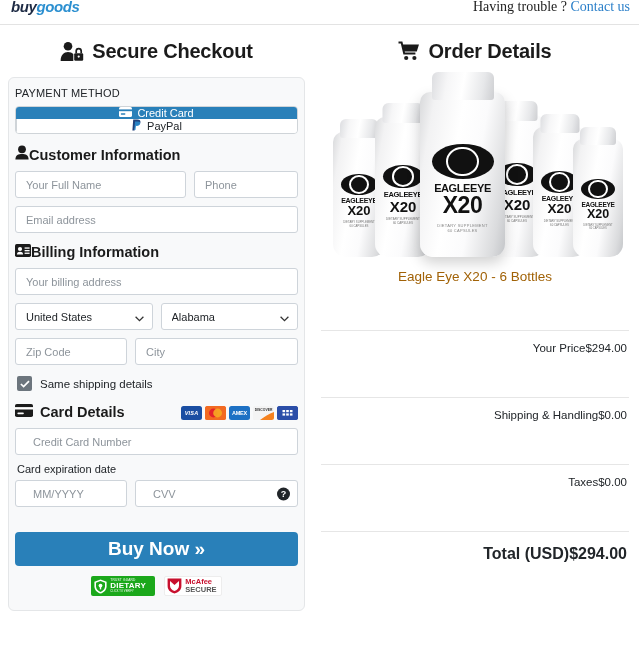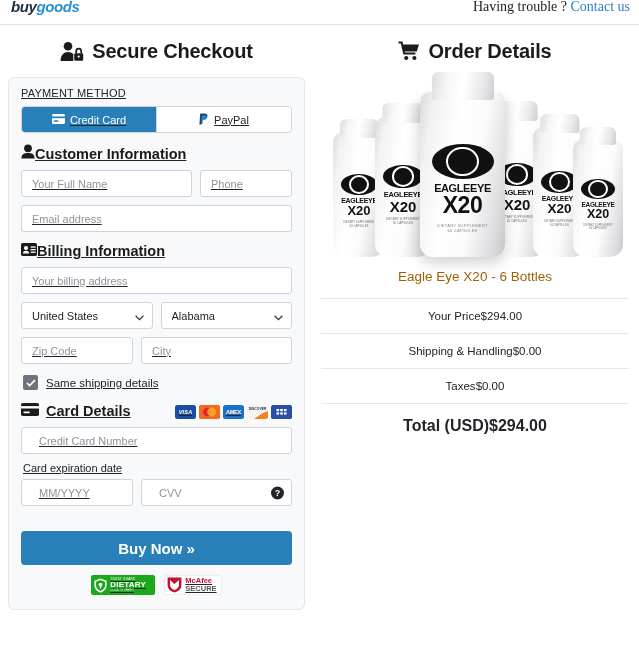--- a/index.html
+++ b/index.html
@@ -39,28 +39,27 @@
     height: 52px;
     letter-spacing: -0.2px;
   }
   .section-title svg { display: block; }
 
   
   .checkout-card {
     background: #f8f9fa;
     border: 1px solid #e4e6e8;
     border-radius: 6px;
-    padding: 9px 12px 14px;
-    text-decoration: underline;
+    padding: 9px 6px 14px;
   }
   .pm-label {
     font-size: 11px; color: #212529; letter-spacing: .2px;
     margin-bottom: 7px;
   }
-  .tabs { display: flex; border-radius: 4px; overflow: hidden; border: 1px solid #cfd4d8; }
+  .tabs { display: flex; border-radius: 4px; overflow: hidden; border: 1px solid #cfd4d8; flex-direction: column; }
   .tab {
     flex: 1; height: 25px;
     display: flex; align-items: center; justify-content: center; gap: 5px;
     font-size: 11px; cursor: pointer;
     background: #fff; color: #212529;
   }
   .tab.active { background: #2980b9; color: #fff; }
   .tab + .tab { border-left: 1px solid #cfd4d8; }
 
   .group-head {
@@ -110,21 +109,21 @@
   .ci-mc   { background: #f26a22; }
   .ci-amex { background: #1d71c4; color: #fff; letter-spacing: -0.2px; }
   .ci-disc { background: #f1f1f1; color: #444; }
   .ci-gen  { background: #2b4ea8; }
 
   .exp-label { font-size: 11px; margin: 4px 0 5px 2px; color: #212529; }
 
   .buy-btn {
     width: 100%; height: 34px; margin-top: 17px;
     background: #2980b9; border: none; border-radius: 4px;
-    color: #fff; font-size: 15px; font-weight: bold;
+    color: #fff; font-size: 19px; font-weight: bold;
     font-family: "Liberation Sans", sans-serif;
     cursor: pointer;
   }
   .secure-line {
     display: flex; align-items: center; justify-content: center; gap: 5px;
     font-size: 9px; color: #212529; margin-top: 10px;
   }
   .badges { display: flex; align-items: center; justify-content: center; gap: 9px; margin-top: 10px; }
   .badge-trust {
     width: 64px; height: 20px; background: #1ba81b; border-radius: 2px;
@@ -165,24 +164,24 @@
   .eye::after {
     content: ""; position: absolute;
     width: 46%; height: 74%; border-radius: 50%;
     background: #111; border: 2px solid #fff;
   }
   .prod-name {
     text-align: center; font-size: 13.5px; color: #a16207;
     padding: 12px 0 14px;
   }
   .line-item {
-    display: flex; justify-content: center; align-items: center;
+    display: flex; justify-content: flex-end; align-items: center;
     border-top: 1px solid #e6e6e6;
     padding: 11px 2px;
-    font-size: 11.5px; color: #212529;
+    font-size: 11.5px; color: #212529; margin-top: 32px;
   }
   .line-item.total {
     font-size: 16px; font-weight: bold; padding: 13px 2px 10px;
   }
 </style>
 </head>
 <body>
 
 <div class="topbar">
   <div class="logo">

